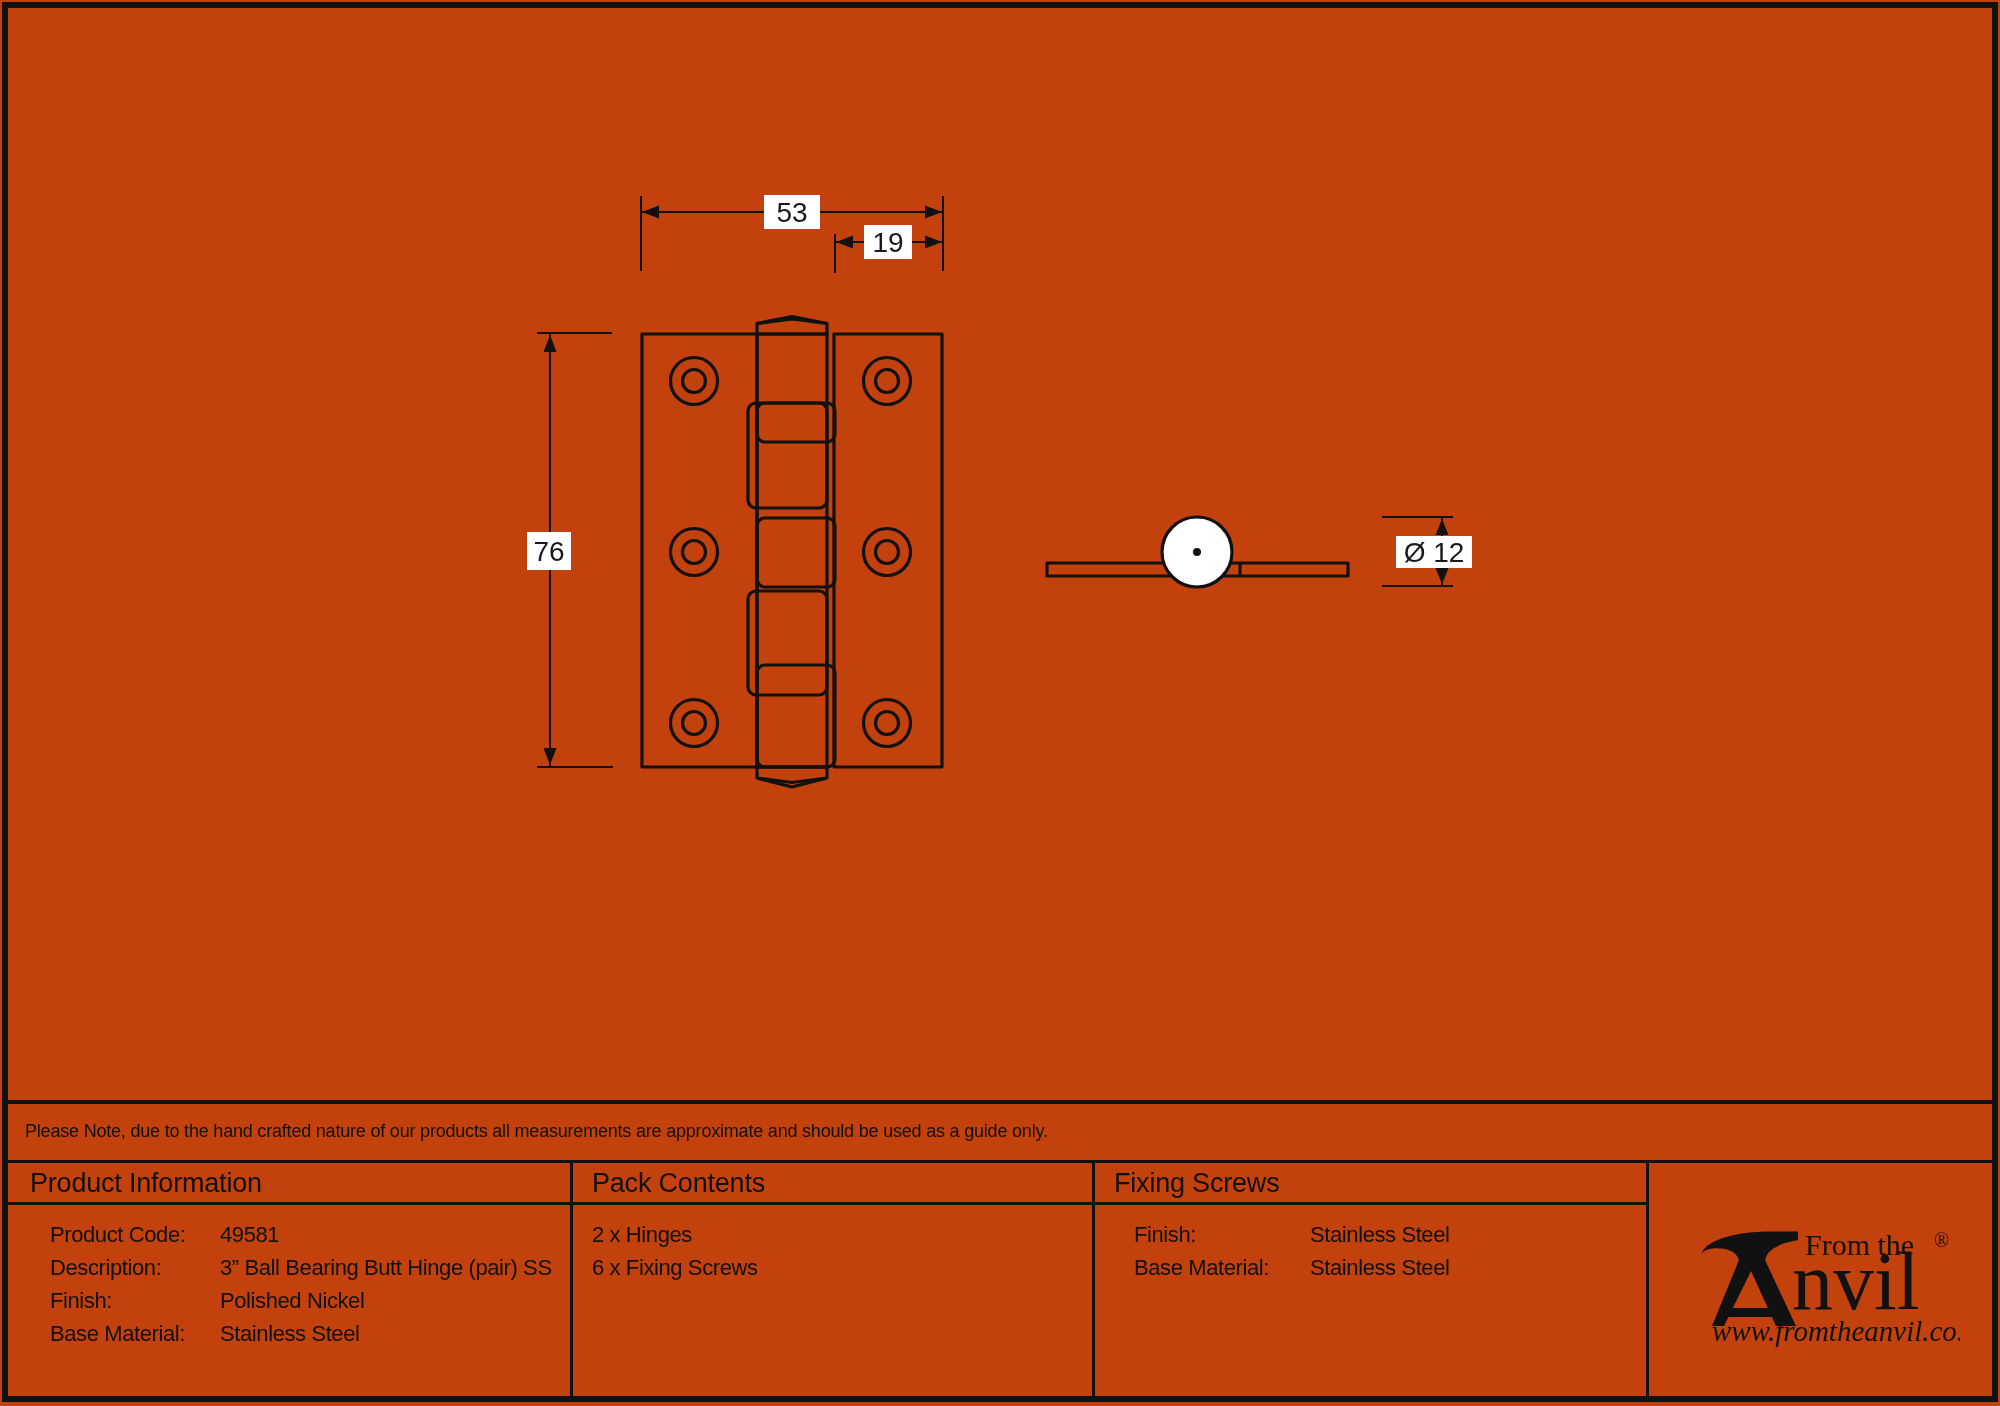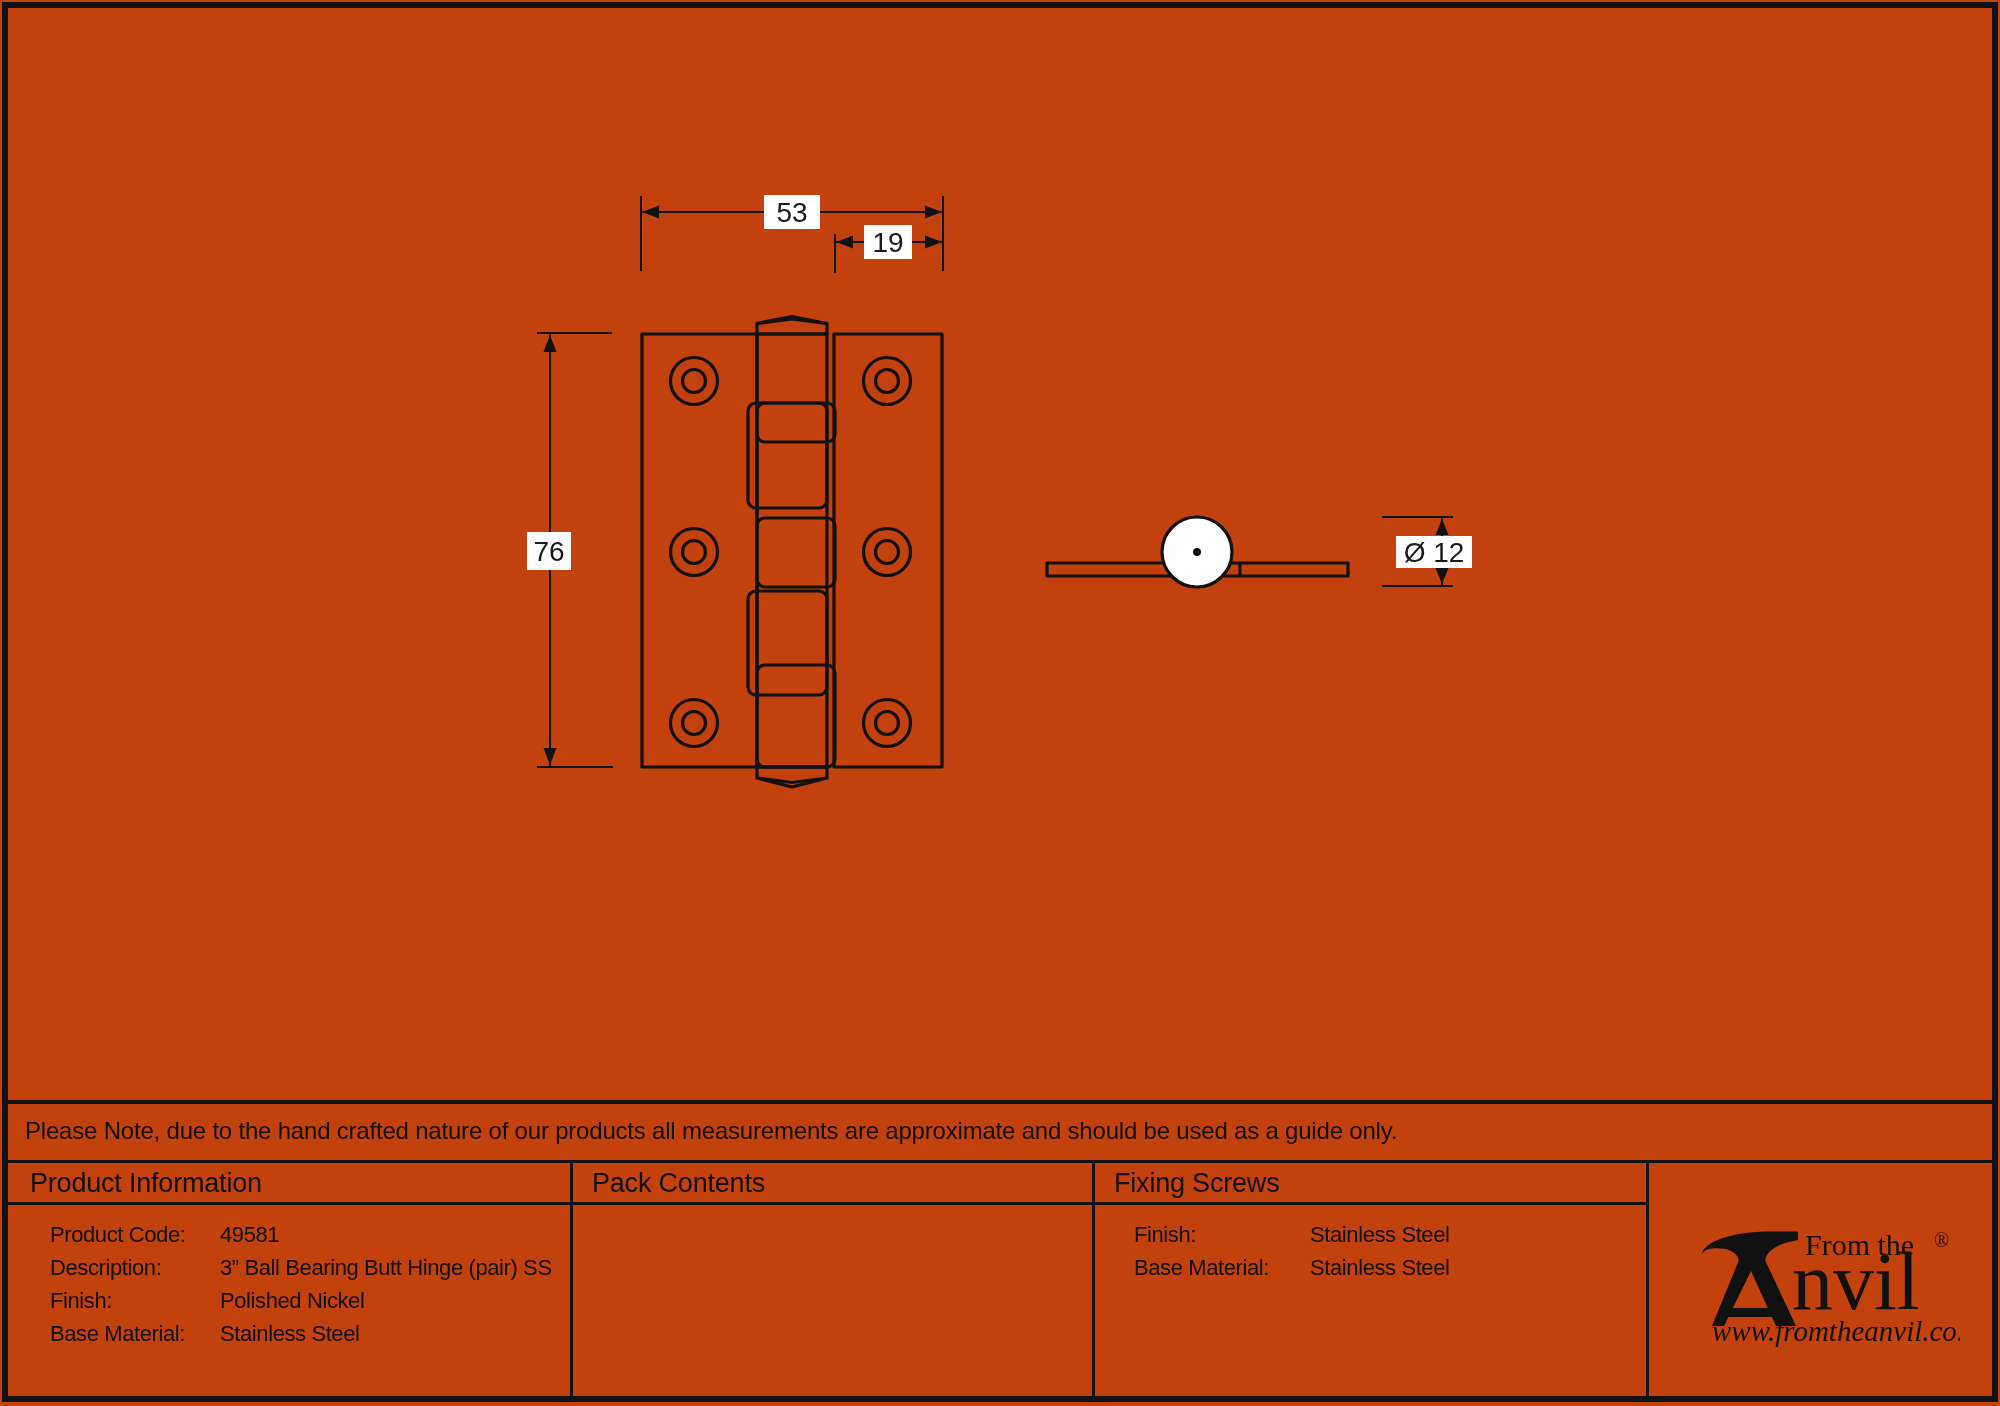--- a/index.html
+++ b/index.html
@@ -4,21 +4,21 @@
 <style>
   html,body{margin:0;padding:0;background:#ffffff;}
   .sheet{
     position:relative;width:2000px;height:1406px;background:#c2410c;
     font-family:"Liberation Sans",sans-serif;color:#1a1a1a;overflow:hidden;
   }
   .line{position:absolute;background:#111111;}
   .abs{position:absolute;}
   .note-text{
     position:absolute;left:25px;top:1102px;height:58px;line-height:58px;
-    font-size:24px;letter-spacing:-0.2px;color:#111;
+    font-size:18px;letter-spacing:-0.2px;color:#111;
   }
   .col-header{
     position:absolute;top:1168px;height:30px;line-height:30px;
     font-size:27px;letter-spacing:-0.2px;color:#111;
   }
   .spec-block{position:absolute;top:1218px;font-size:22px;letter-spacing:-0.4px;color:#111;}
   .spec-row{display:flex;height:33px;line-height:33px;}
   .spec-label{flex:0 0 170px;margin-left:20px;}
   .spec-label.wide{flex:0 0 176px;}
   .spec-value{white-space:nowrap;}
@@ -149,20 +149,24 @@
     <div class="spec-row">
       <span class="spec-label">Finish:</span>
       <span class="spec-value">Polished Nickel</span>
     </div>
     <div class="spec-row">
       <span class="spec-label">Base Material:</span>
       <span class="spec-value">Stainless Steel</span>
     </div>
   </div>
 
+  <div class="spec-block" style="left:592px;width:480px;">
+    <div class="pack-row">2 x Hinges</div>
+    <div class="pack-row">6 x Fixing Screws</div>
+  </div>
 
   <div class="spec-block" style="left:1114px;width:520px;">
     <div class="spec-row">
       <span class="spec-label wide">Finish:</span>
       <span class="spec-value">Stainless Steel</span>
     </div>
     <div class="spec-row">
       <span class="spec-label wide">Base Material:</span>
       <span class="spec-value">Stainless Steel</span>
     </div>

